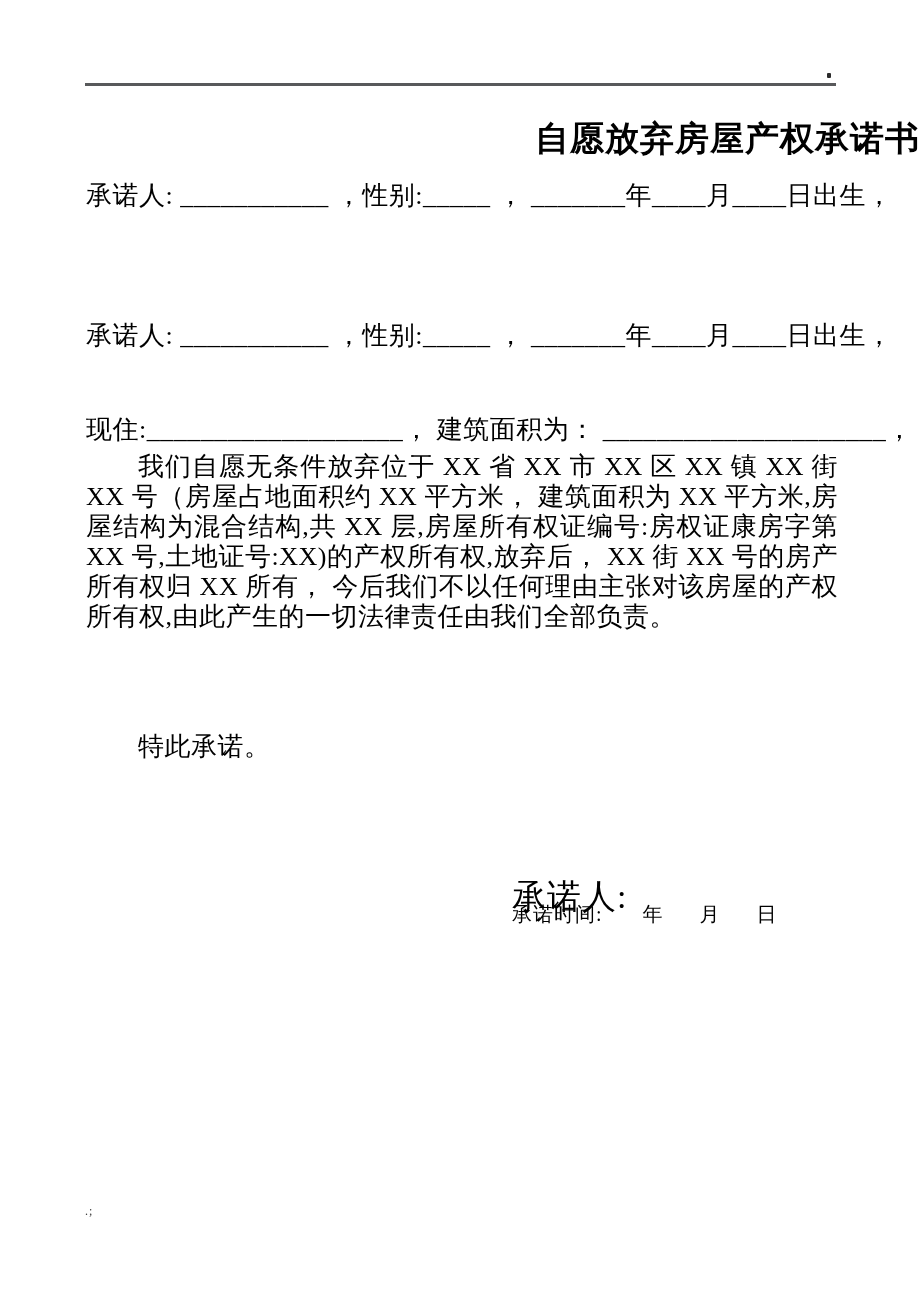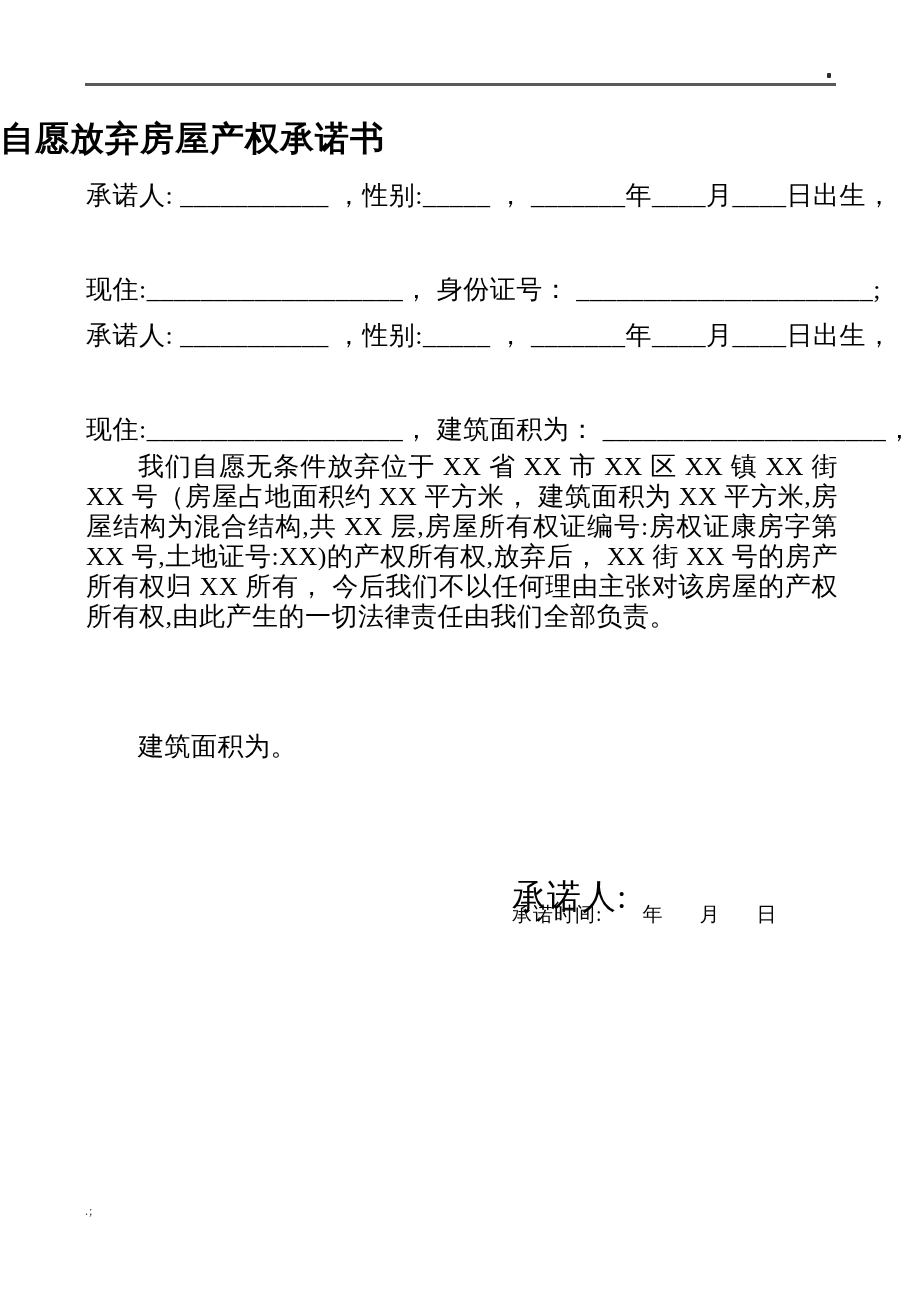--- a/index.html
+++ b/index.html
@@ -28,21 +28,21 @@
     width: 4px;
     height: 5px;
     background: #2b2b2b;
     border-radius: 1px;
   }
   .doc-title {
     position: absolute;
     left: 0;
     top: 116px;
     width: 100%;
-    text-align: left;
+    text-align: right;
     font-family: "Liberation Sans", "DejaVu Sans", sans-serif;
     font-weight: bold;
     font-size: 34px;
     letter-spacing: 1px;
   }
   .form-line {
     position: absolute;
     left: 86px;
     width: 760px;
     font-size: 26px;
@@ -104,29 +104,28 @@
 
 <div class="page">
 
   <div class="header-rule"></div>
   <div class="corner-dot"></div>
 
   <div class="doc-title">自愿放弃房屋产权承诺书</div>
 
   <div class="form-line fl-1">承诺人: ___________ ，性别:_____ ， _______年____月____日出生，</div>
 
-  <div class="form-line fl-2">现住:___________________， 身份证号： ______________________;</div>
 
   <div class="form-line fl-3">承诺人: ___________ ，性别:_____ ， _______年____月____日出生，</div>
 
   <div class="form-line fl-4">现住:___________________， 建筑面积为： _____________________，</div>
 
   <div class="body-paragraph">我们自愿无条件放弃位于 XX 省 XX 市 XX 区 XX 镇 XX 街 XX 号（房屋占地面积约 XX 平方米， 建筑面积为 XX 平方米,房屋结构为混合结构,共 XX 层,房屋所有权证编号:房权证康房字第 XX 号,土地证号:XX)的产权所有权,放弃后， XX 街 XX 号的房产所有权归 XX 所有， 今后我们不以任何理由主张对该房屋的产权所有权,由此产生的一切法律责任由我们全部负责。</div>
 
-  <div class="pledge-line">建筑面积为。</div>
+  <div class="pledge-line">特此承诺。</div>
 
   <div class="sig-name">承诺人:</div>
 
   <div class="sig-date">
     <span>承诺时间:</span><span class="gap-year">年</span><span class="gap-month">月</span><span class="gap-day">日</span>
   </div>
 
   <div class="footer-mark">.;</div>
 
 </div>

